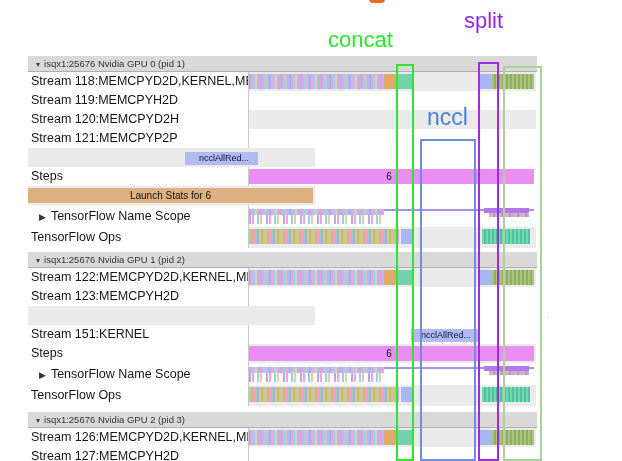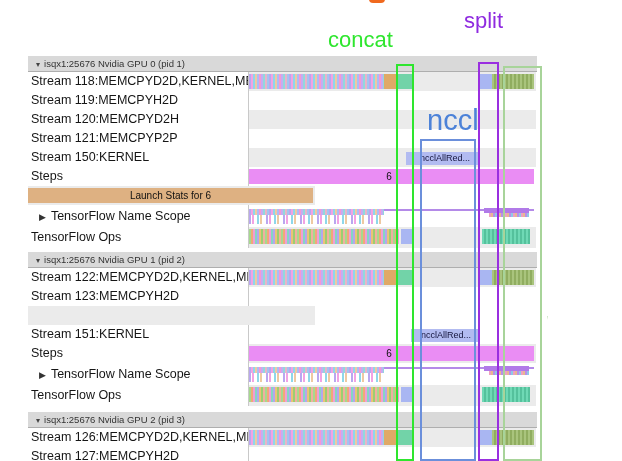--- a/index.html
+++ b/index.html
@@ -24,21 +24,21 @@
   .prow .rlabel .tri{display:inline-block;margin:0 5px 0 8px;font-size:9px;color:#333;}
   .prow .track{position:relative;width:287px;flex:none;overflow:visible;}
   .seg{position:absolute;}
   .seg-text{position:absolute;font-size:10px;color:#111;line-height:15px;}
   .evt-text{position:absolute;font-size:9px;color:#14143c;line-height:13px;white-space:nowrap;overflow:hidden;}
   
   .region-box{position:absolute;box-sizing:border-box;background:transparent;z-index:5;}
   .ann-text{position:absolute;z-index:6;font-weight:400;white-space:nowrap;}
   #ann-concat{left:328px;top:27px;font-size:22px;}
   #ann-split{left:464px;top:8px;font-size:22px;}
-  #ann-nccl{left:427px;top:104px;font-size:29px;}
+  #ann-nccl{left:427px;top:104px;font-size:23px;}
   #ann-weight{left:547px;top:306px;font-size:21px;line-height:28px;}
   #orange-fragment{position:absolute;left:369px;top:-1px;width:16px;height:4px;border-radius:0 0 8px 8px;z-index:6;}
 </style>
 </head>
 <body>
 
 <div id="canvas">
 
   <div id="orange-fragment" style="background: rgb(240, 105, 30);"></div>
 
@@ -73,21 +73,20 @@
       </div>
       <div class="prow" style="height: 19px;">
         <div class="rlabel" style="line-height: 19px;"><span>Stream 120:MEMCPYD2H</span></div>
         <div class="track" style="background: rgb(235, 235, 235);"></div>
       </div>
       <div class="prow" style="height: 19px;">
         <div class="rlabel" style="line-height: 19px;"><span>Stream 121:MEMCPYP2P</span></div>
         <div class="track" style="background: rgb(255, 255, 255);"></div>
       </div>
       <div class="prow" style="height: 19px;">
-        <div class="rlabel" style="line-height: 19px;"><span>Stream 150:KERNEL</span></div>
         <div class="track" style="background: rgb(235, 235, 235);">
           <div class="seg" style="left: 157px; top: 4px; width: 73px; height: 13px; background: rgb(178, 187, 241);">
             <div class="evt-text" style="left: 14px; top: 0px; right: 0px;">ncclAllRed...</div>
           </div>
         </div>
       </div>
       <div class="prow" style="height: 19px;">
         <div class="rlabel" style="line-height: 19px;"><span>Steps</span></div>
         <div class="track" style="background: rgb(255, 255, 255);">
           <div class="seg" style="left: 0px; top: 2px; width: 285px; height: 15px; background: rgb(234, 141, 244);">

